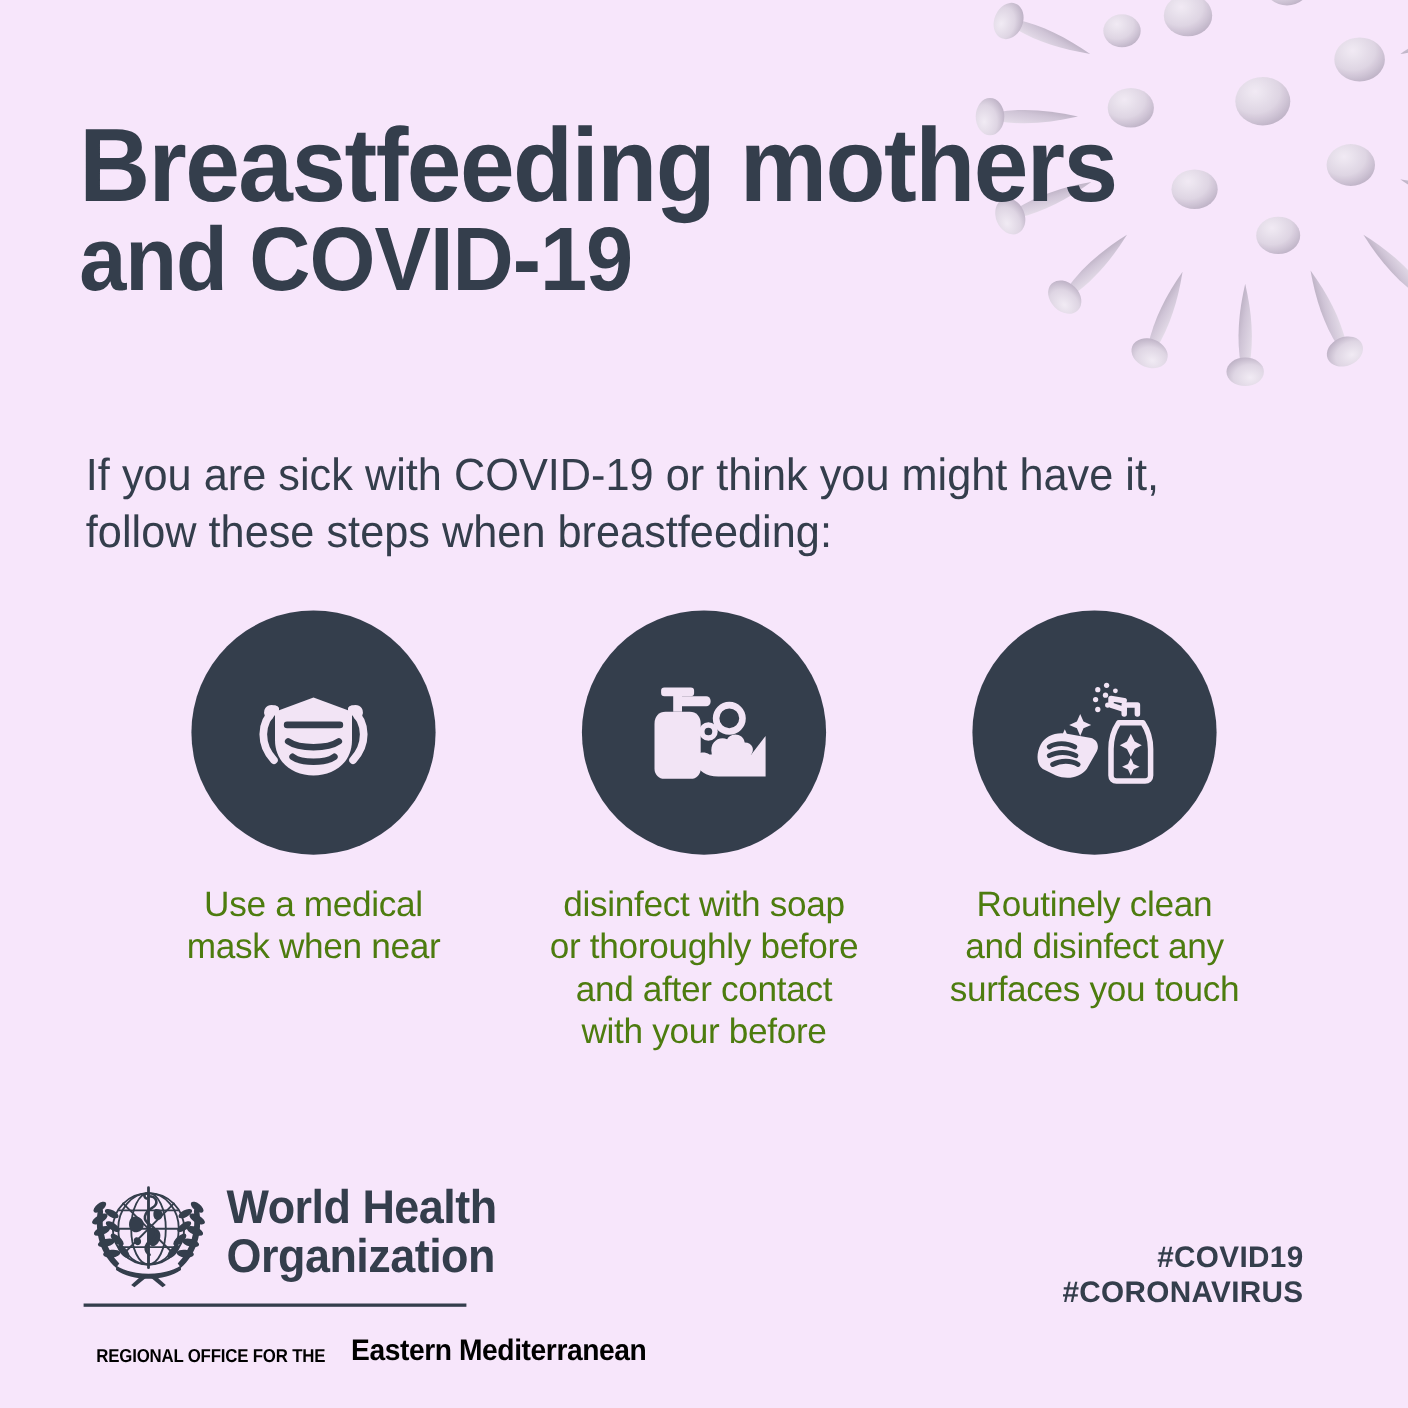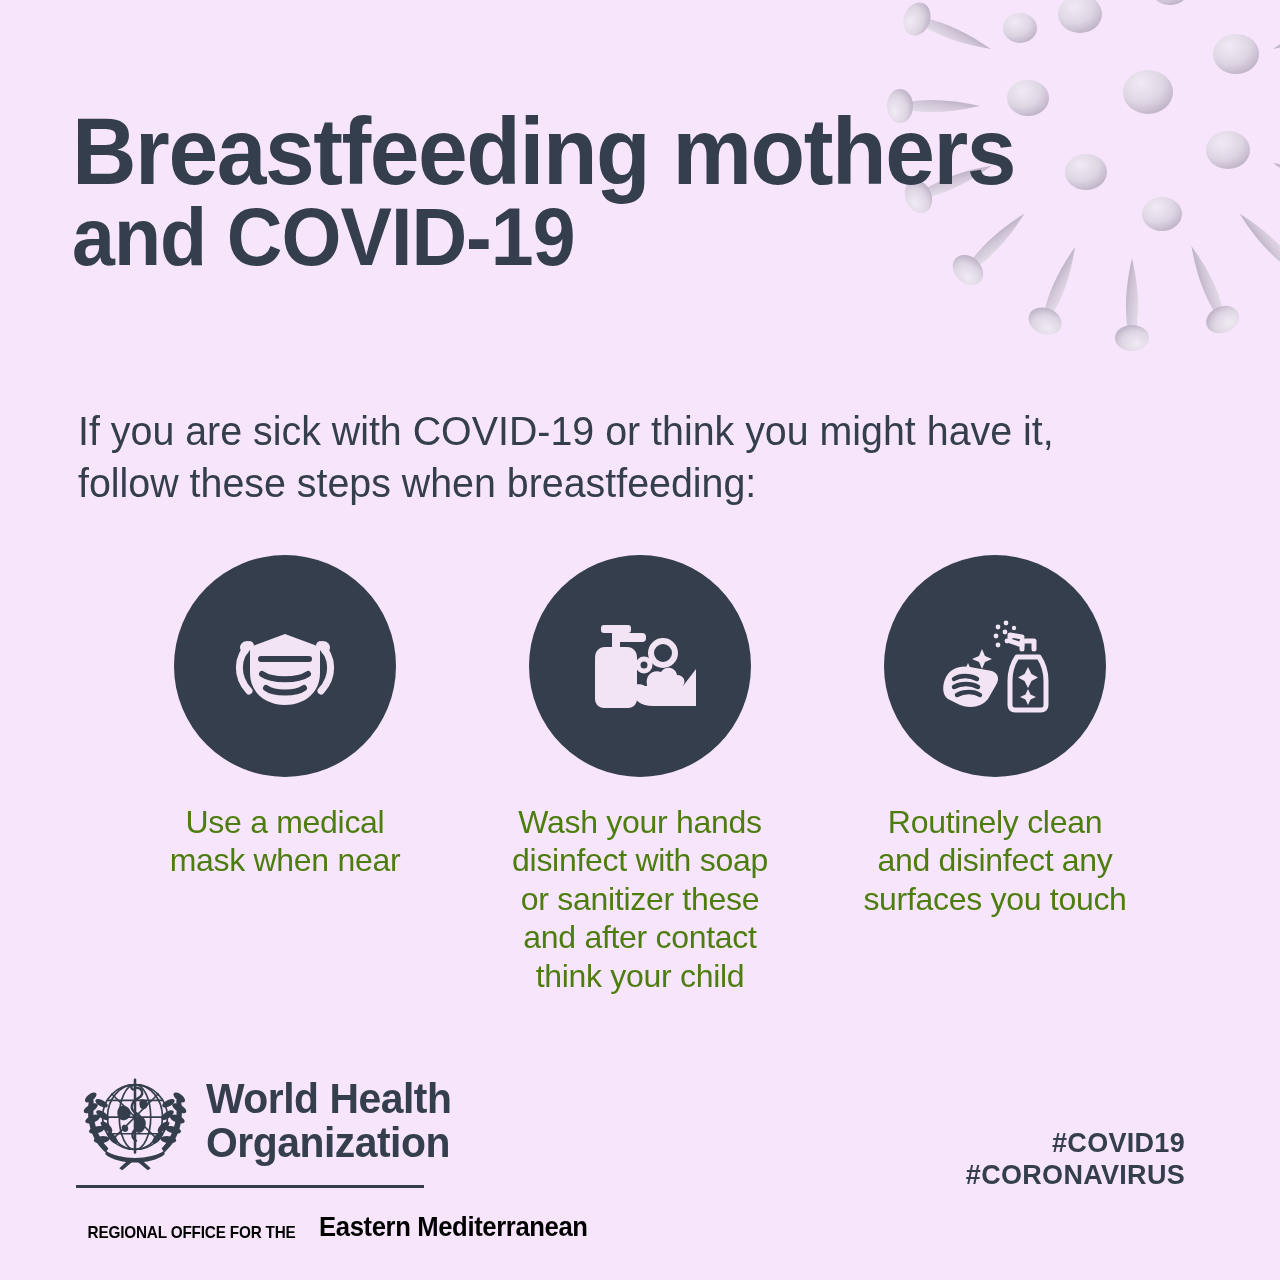--- a/index.html
+++ b/index.html
@@ -317,25 +317,24 @@
             <circle cx="88" cy="52" r="12" fill="none" stroke="#f2e4f5" stroke-width="6"></circle>
             <circle cx="69" cy="64" r="6" fill="none" stroke="#f2e4f5" stroke-width="5"></circle>
 
             <path d="M72,84 C70,74 78,68 86,71 C90,64 101,66 102,74 C109,74 112,81 107,86 L72,86 Z"></path>
 
             <path d="M58,90 C 56,84 64,81 70,85 L108,85 L121,68 L121,105 L78,105 C 66,105 58,99 58,90 Z"></path>
           </g>
         </svg>
       </div>
       <div class="step-caption">
-        <span class="cap-line">Wash your hands</span>
         <span class="cap-line">disinfect with soap</span>
-        <span class="cap-line">or sanitizer these</span>
+        <span class="cap-line">or thoroughly before</span>
         <span class="cap-line">and after contact</span>
-        <span class="cap-line">think your child</span>
+        <span class="cap-line">with your before</span>
       </div>
     </div>
 
     <div class="step">
       <div class="step-circle">
         <svg width="130" height="130" viewBox="0 0 130 130">
 
           <g fill="#f2e4f5">
             <circle cx="68" cy="26" r="2.4"></circle>
               <circle cx="76" cy="22" r="2.4"></circle>

